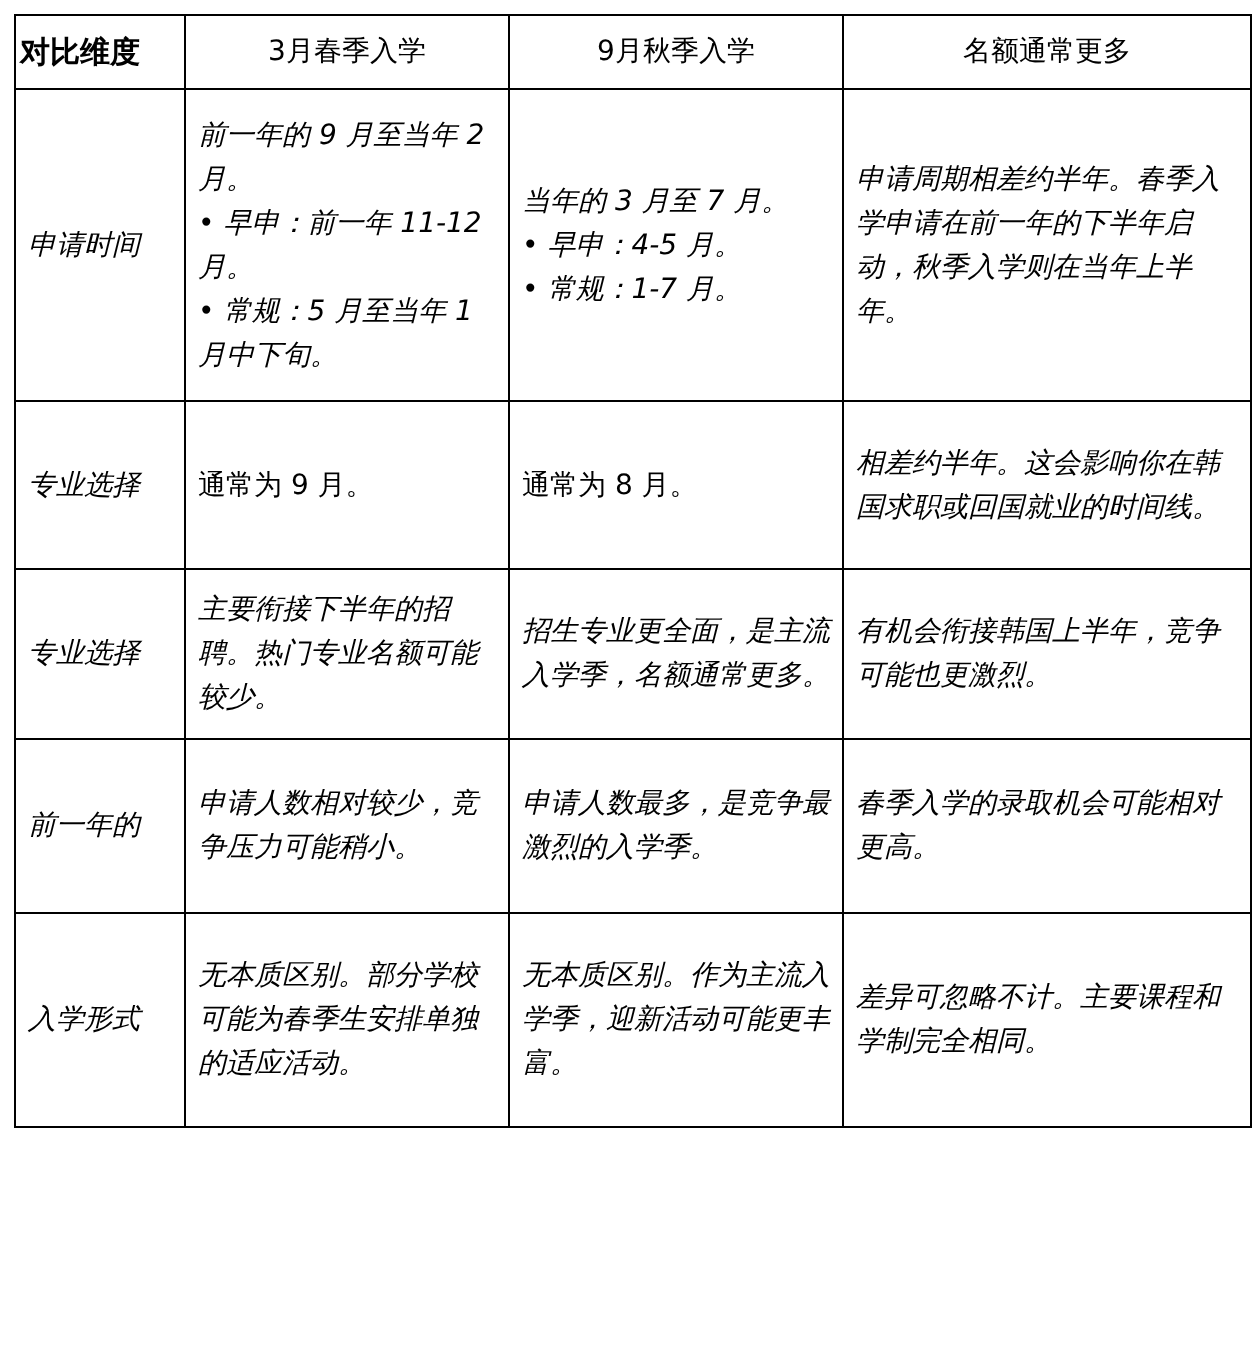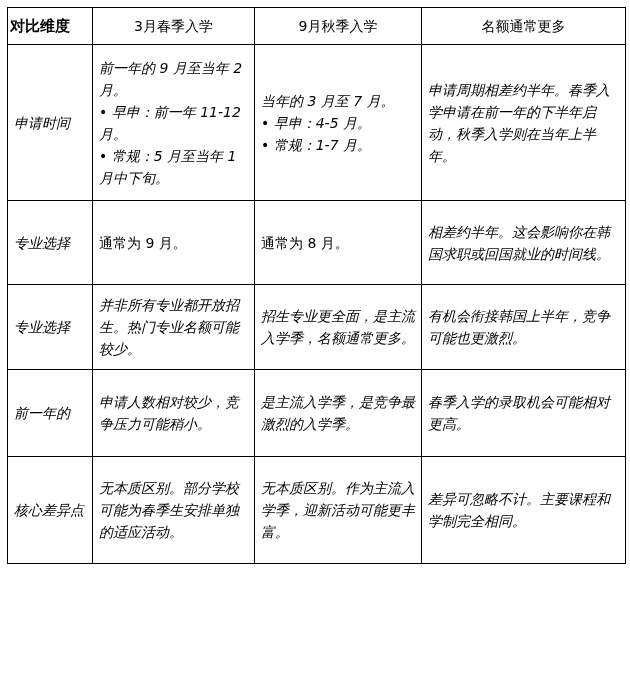--- a/index.html
+++ b/index.html
@@ -56,39 +56,39 @@
         <span class="ln">通常为 9 月。</span>
       </td>
       <td class="cell">
         <span class="ln">通常为 8 月。</span>
       </td>
       <td class="cell justify">相差约半年。这会影响你在韩国求职或回国就业的时间线。</td>
     </tr>
     <tr style="height:85px">
       <td class="dim">专业选择</td>
       <td class="cell justify">
-        <span class="ln">并非所有专业都开放招生。热门专业名额可能较少。</span>
+        <span class="ln">主要衔接下半年的招聘。热门专业名额可能较少。</span>
       </td>
       <td class="cell justify">
         <span class="ln">招生专业更全面，是主流入学季，名额通常更多。</span>
       </td>
       <td class="cell justify">有机会衔接韩国上半年，竞争可能也更激烈。</td>
     </tr>
     <tr style="height:87px">
       <td class="dim">前一年的</td>
       <td class="cell justify">
         <span class="ln">申请人数相对较少，竞争压力可能稍小。</span>
       </td>
       <td class="cell justify">
-        <span class="ln">是主流入学季，是竞争最激烈的入学季。</span>
+        <span class="ln">申请人数最多，是竞争最激烈的入学季。</span>
       </td>
       <td class="cell justify">春季入学的录取机会可能相对更高。</td>
     </tr>
     <tr style="height:107px">
-      <td class="dim">核心差异点</td>
+      <td class="dim">入学形式</td>
       <td class="cell justify">
         <span class="ln">无本质区别。部分学校可能为春季生安排单独的适应活动。</span>
       </td>
       <td class="cell justify">
         <span class="ln">无本质区别。作为主流入学季，迎新活动可能更丰富。</span>
       </td>
       <td class="cell justify">差异可忽略不计。主要课程和学制完全相同。</td>
     </tr>
   </tbody>
 </table>

